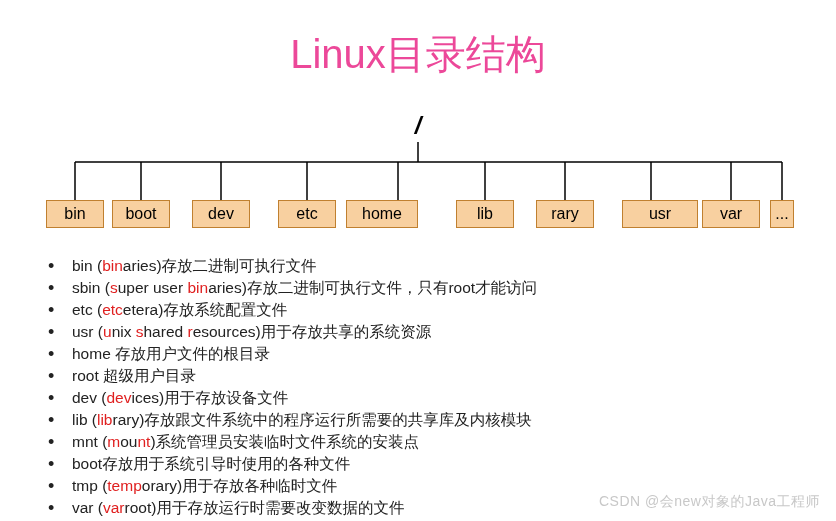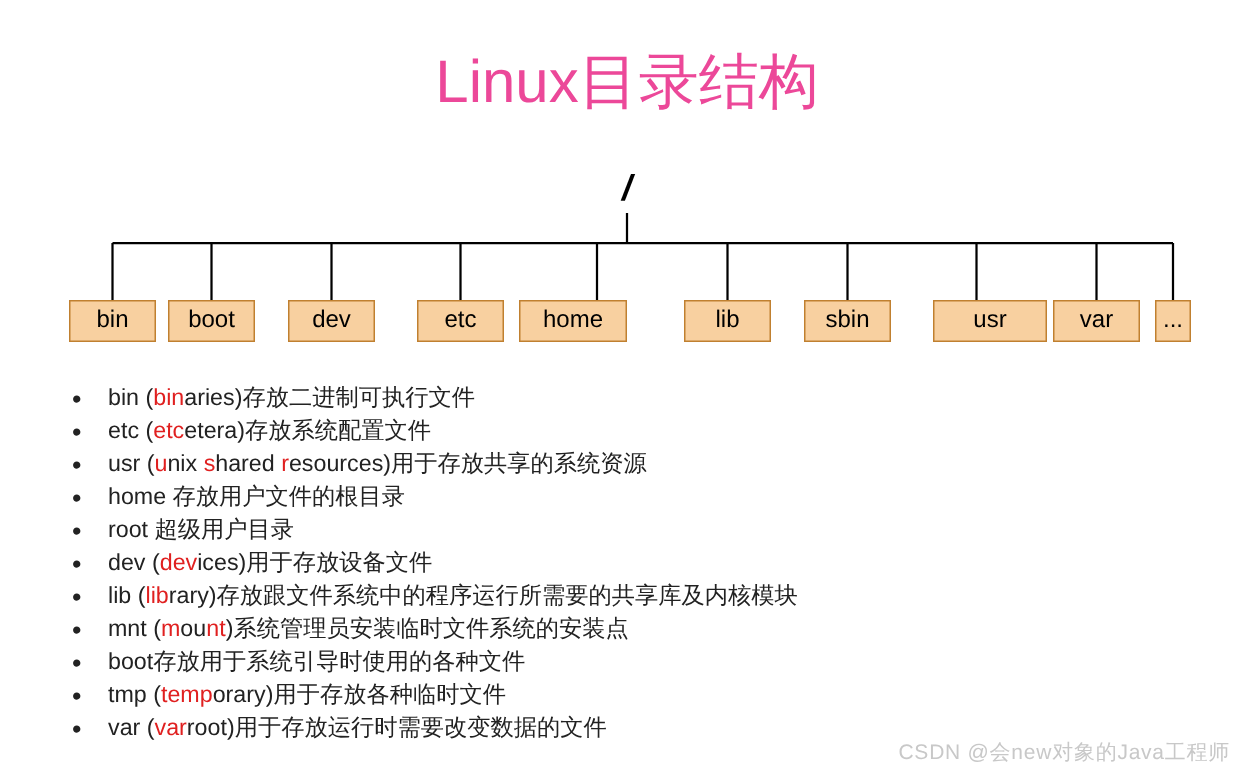--- a/index.html
+++ b/index.html
@@ -101,28 +101,29 @@
       <line x1="613" y1="22" x2="613" y2="60" stroke="#000" stroke-width="1.5"></line>
       <line x1="693" y1="22" x2="693" y2="60" stroke="#000" stroke-width="1.5"></line>
       <line x1="744" y1="22" x2="744" y2="60" stroke="#000" stroke-width="1.5"></line>
     </svg>
 <div class="dir-box" style="left: 8px; width: 58px;">bin</div>
     <div class="dir-box" style="left: 74px; width: 58px;">boot</div>
     <div class="dir-box" style="left: 154px; width: 58px;">dev</div>
     <div class="dir-box" style="left: 240px; width: 58px;">etc</div>
     <div class="dir-box" style="left: 308px; width: 72px;">home</div>
     <div class="dir-box" style="left: 418px; width: 58px;">lib</div>
-    <div class="dir-box" style="left: 498px; width: 58px;">sbin</div>
+    <div class="dir-box" style="left: 498px; width: 58px;">rary</div>
     <div class="dir-box" style="left: 584px; width: 76px;">usr</div>
     <div class="dir-box" style="left: 664px; width: 58px;">var</div>
     <div class="dir-box" style="left: 732px; width: 24px;">...</div>
   </div>
 
 <ul class="list">
     <li><span>bin (</span><span class="hl">bin</span><span>aries)存放二进制可执行文件</span></li>
+    <li><span>sbin (</span><span class="hl">s</span><span>uper user </span><span class="hl">bin</span><span>aries)存放二进制可执行文件，只有root才能访问</span></li>
     <li><span>etc (</span><span class="hl">etc</span><span>etera)存放系统配置文件</span></li>
     <li><span>usr (</span><span class="hl">u</span><span>nix </span><span class="hl">s</span><span>hared </span><span class="hl">r</span><span>esources)用于存放共享的系统资源</span></li>
     <li><span>home 存放用户文件的根目录</span></li>
     <li><span>root 超级用户目录</span></li>
     <li><span>dev (</span><span class="hl">dev</span><span>ices)用于存放设备文件</span></li>
     <li><span>lib (</span><span class="hl">lib</span><span>rary)存放跟文件系统中的程序运行所需要的共享库及内核模块</span></li>
     <li><span>mnt (</span><span class="hl">m</span><span>ou</span><span class="hl">nt</span><span>)系统管理员安装临时文件系统的安装点</span></li>
     <li><span>boot存放用于系统引导时使用的各种文件</span></li>
     <li><span>tmp (</span><span class="hl">temp</span><span>orary)用于存放各种临时文件</span></li>
     <li><span>var (</span><span class="hl">var</span><span>root)用于存放运行时需要改变数据的文件</span></li>

